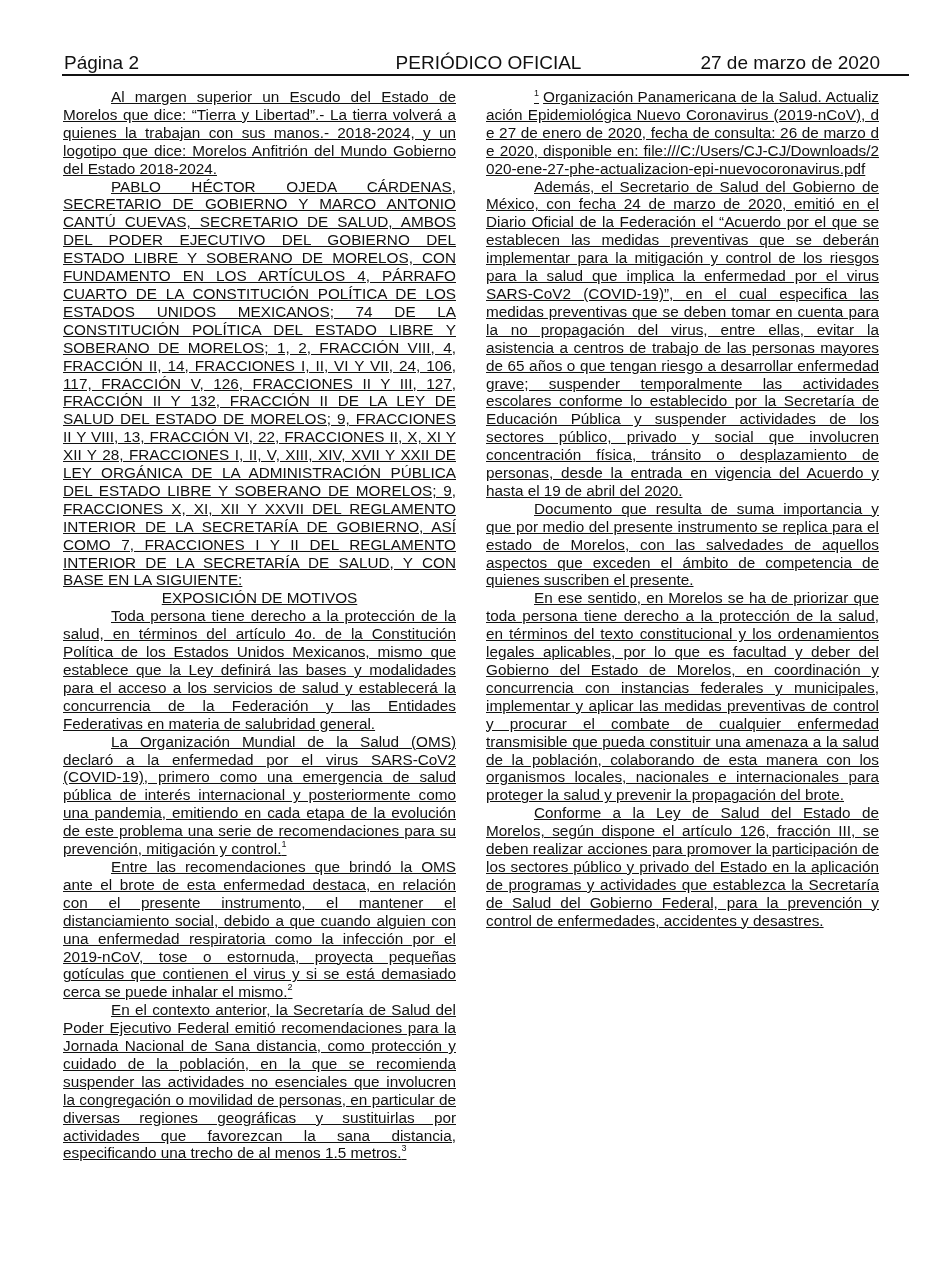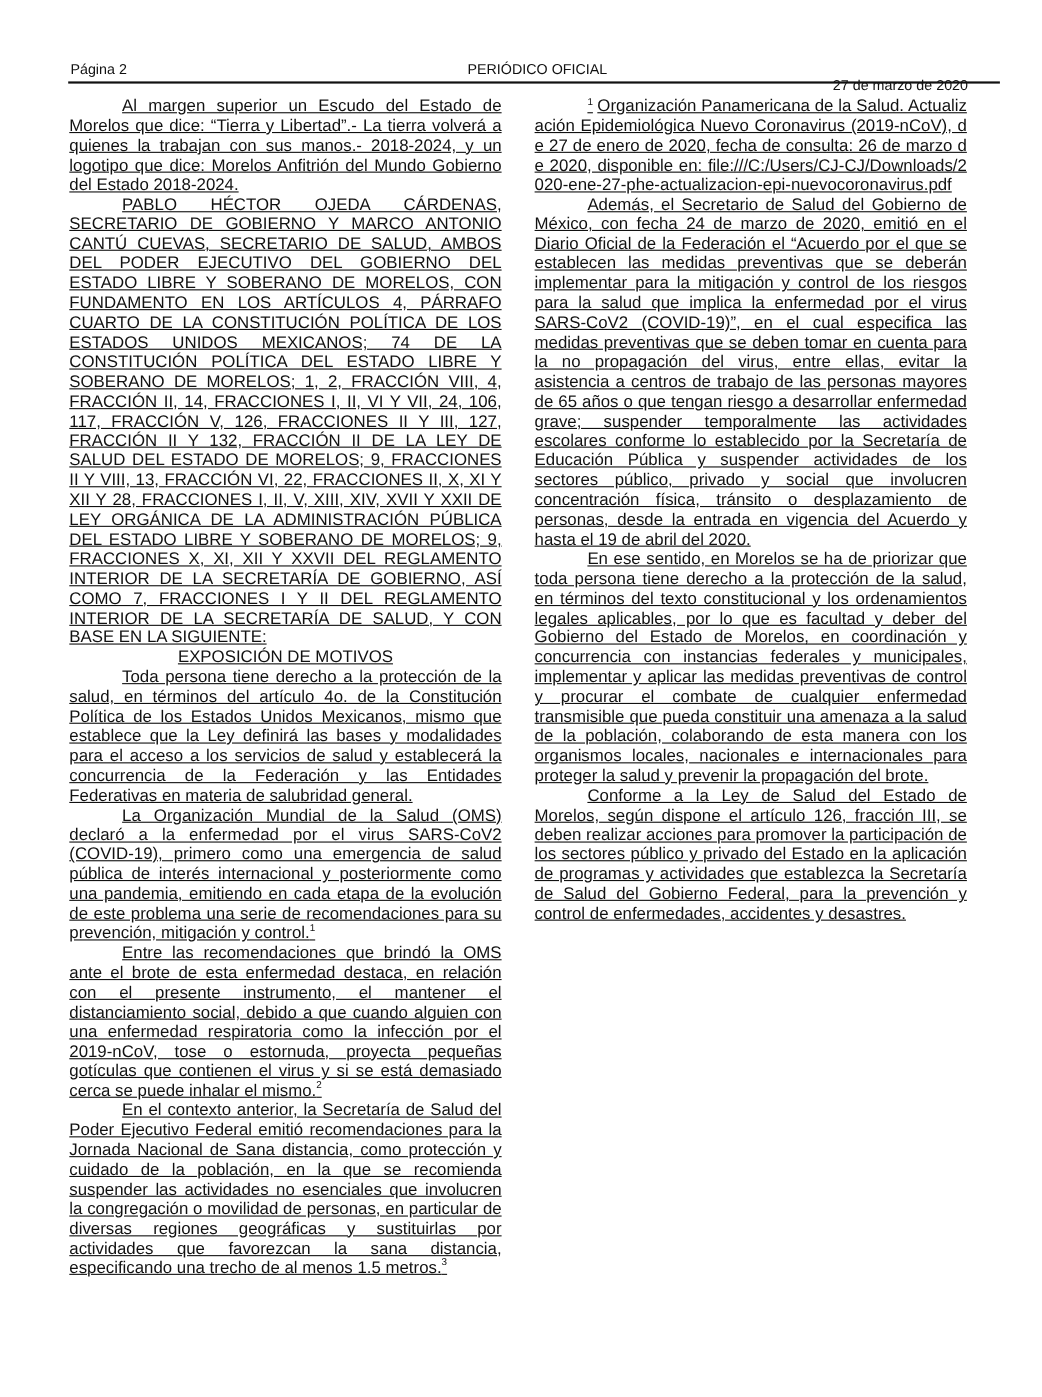--- a/index.html
+++ b/index.html
@@ -1,22 +1,22 @@
 <!DOCTYPE html>
 <html><head>
 <meta charset="utf-8">
 <style>
   html, body { margin: 0; padding: 0; background: #ffffff; }
   body { width: 947px; height: 1270px; position: relative; overflow: hidden;
          font-family: "Liberation Sans", sans-serif; color: #111; }
   .header { position: absolute; left: 62px; top: 53px; width: 847px; height: 20px;
-            font-size: 13px; line-height: 20px; }
+            font-size: 19px; line-height: 20px; }
   .header .left { position: absolute; left: 2px; top: 0; }
   .header .center { position: absolute; left: 0; right: 4px; top: 0; text-align: center; padding-left: 10px; }
-  .header .right { position: absolute; right: 29px; top: 0; margin-top: 15px; }
+  .header .right { position: absolute; right: 29px; top: 0; }
   .rule { position: absolute; left: 62px; top: 74px; width: 847px; height: 2px; background: #111; }
   .col { position: absolute; top: 88px; font-size: 15.3px; line-height: 17.9px; text-align: justify; }
   .col.left { left: 63px; width: 393px; }
   .col.right { left: 486px; width: 393px; }
   .col p { margin: 0; text-indent: 48px; text-decoration: underline; }
   .col h3 { margin: 0; font-weight: normal; font-size: 15.3px; text-align: center; line-height: 17.9px; text-decoration: underline; }
   sup { font-size: 9px; line-height: 0; vertical-align: 7px; }
   .fn sup { vertical-align: 6px; margin-right: 4px; }
   .col p.fn { text-indent: 48px; }
   .brk { word-break: break-all; }
@@ -37,15 +37,16 @@
   <h3>EXPOSICIÓN DE MOTIVOS</h3>
   <p>Toda persona tiene derecho a la protección de la salud, en términos del artículo 4o. de la Constitución Política de los Estados Unidos Mexicanos, mismo que establece que la Ley definirá las bases y modalidades para el acceso a los servicios de salud y establecerá la concurrencia de la Federación y las Entidades Federativas en materia de salubridad general.</p>
   <p><span>La Organización Mundial de la Salud (OMS) declaró a la enfermedad por el virus SARS-CoV2 (COVID-19), primero como una emergencia de salud pública de interés internacional y posteriormente como una pandemia, emitiendo en cada etapa de la evolución de este problema una serie de recomendaciones para su prevención, mitigación y control.</span><sup>1</sup></p>
   <p><span>Entre las recomendaciones que brindó la OMS ante el brote de esta enfermedad destaca, en relación con el presente instrumento, el mantener el distanciamiento social, debido a que cuando alguien con una enfermedad respiratoria como la infección por el 2019-nCoV, tose o estornuda, proyecta pequeñas gotículas que contienen el virus y si se está demasiado cerca se puede inhalar el mismo.</span><sup>2</sup></p>
   <p><span>En el contexto anterior, la Secretaría de Salud del Poder Ejecutivo Federal emitió recomendaciones para la Jornada Nacional de Sana distancia, como protección y cuidado de la población, en la que se recomienda suspender las actividades no esenciales que involucren la congregación o movilidad de personas, en particular de diversas regiones geográficas y sustituirlas por actividades que favorezcan la sana distancia, especificando una trecho de al menos 1.5 metros.</span><sup>3</sup></p>
 </div>
 
 <div class="col right">
   <p class="fn"><sup>1</sup><span class="brk">Organización Panamericana de la Salud. Actualización Epidemiológica Nuevo Coronavirus (2019-nCoV), de 27 de enero de 2020, fecha de consulta: 26 de marzo de 2020, disponible en: file:///C:/Users/CJ-CJ/Downloads/2020-ene-27-phe-actualizacion-epi-nuevocoronavirus.pdf</span></p>
   <p>Además, el Secretario de Salud del Gobierno de México, con fecha 24 de marzo de 2020, emitió en el Diario Oficial de la Federación el “Acuerdo por el que se establecen las medidas preventivas que se deberán implementar para la mitigación y control de los riesgos para la salud que implica la enfermedad por el virus SARS-CoV2 (COVID-19)”, en el cual especifica las medidas preventivas que se deben tomar en cuenta para la no propagación del virus, entre ellas, evitar la asistencia a centros de trabajo de las personas mayores de 65 años o que tengan riesgo a desarrollar enfermedad grave; suspender temporalmente las actividades escolares conforme lo establecido por la Secretaría de Educación Pública y suspender actividades de los sectores público, privado y social que involucren concentración física, tránsito o desplazamiento de personas, desde la entrada en vigencia del Acuerdo y hasta el 19 de abril del 2020.</p>
+  <p>Documento que resulta de suma importancia y que por medio del presente instrumento se replica para el estado de Morelos, con las salvedades de aquellos aspectos que exceden el ámbito de competencia de quienes suscriben el presente.</p>
   <p>En ese sentido, en Morelos se ha de priorizar que toda persona tiene derecho a la protección de la salud, en términos del texto constitucional y los ordenamientos legales aplicables, por lo que es facultad y deber del Gobierno del Estado de Morelos, en coordinación y concurrencia con instancias federales y municipales, implementar y aplicar las medidas preventivas de control y procurar el combate de cualquier enfermedad transmisible que pueda constituir una amenaza a la salud de la población, colaborando de esta manera con los organismos locales, nacionales e internacionales para proteger la salud y prevenir la propagación del brote.</p>
   <p>Conforme a la Ley de Salud del Estado de Morelos, según dispone el artículo 126, fracción III, se deben realizar acciones para promover la participación de los sectores público y privado del Estado en la aplicación de programas y actividades que establezca la Secretaría de Salud del Gobierno Federal, para la prevención y control de enfermedades, accidentes y desastres.</p>
 </div>
 
 </body></html>

